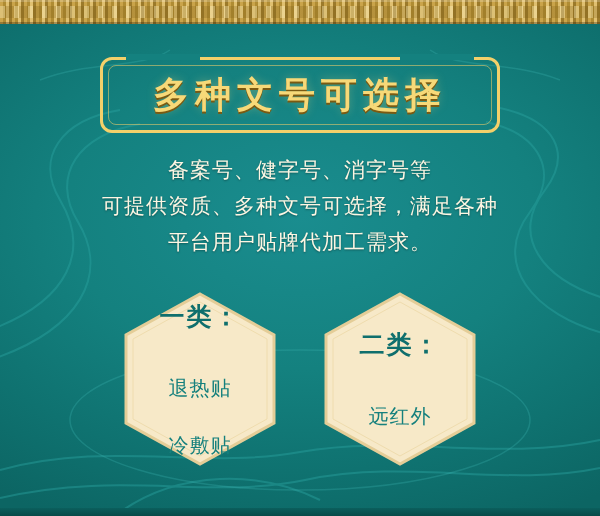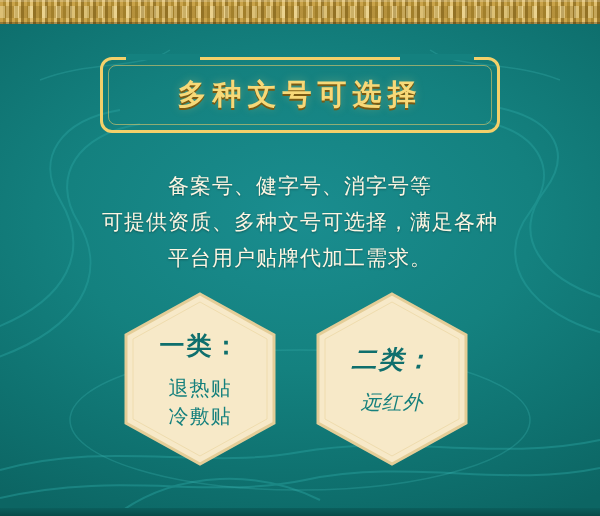--- a/index.html
+++ b/index.html
@@ -51,59 +51,59 @@
   }
   .title-frame:before{
     content:"";position:absolute;left:5px;top:5px;right:5px;bottom:5px;
     border:1px solid rgba(243,208,106,0.55);
     border-radius:8px;
   }
   .title-text{
     position:absolute;inset:0;
     display:flex;align-items:center;justify-content:center;
     font-family:"DejaVu Serif", serif;
-    font-size:29px;font-weight:bold;
+    font-size:36px;font-weight:bold;
     letter-spacing:6px;
     color:#f7d978;
     text-shadow:0 2px 0 #7a5a12, 0 0 10px rgba(255,220,120,0.35);
   }
   .title-notch{
     position:absolute;top:-3px;width:74px;height:6px;background:#14817f;
   }
   .notch-left{left:26px;}
   .notch-right{right:26px;}
 
   
   .para{
     position:absolute;left:30px;top:152px;width:540px;
     text-align:center;
     color:#fdf6e3;
     font-family:"DejaVu Serif", serif;
     font-size:21px;
     line-height:36px;
     letter-spacing:1px;
     text-shadow:0 1px 2px rgba(0,0,0,0.35);
-    margin-top:16px;
   }
   .para div{white-space:nowrap;}
 
   
   .hexes{position:absolute;left:0;top:290px;width:600px;height:180px;}
   .hex{
     position:absolute;
     width:160px;height:178px;
   }
   .hex-1{left:120px;}
-  .hex-2{left:312px;font-style:italic;}
+  .hex-2{left:320px;}
   .hex svg{position:absolute;left:0;top:0;}
   .hex-label{
     position:absolute;left:0;top:0;width:160px;height:178px;
     display:flex;flex-direction:column;align-items:center;justify-content:center;
     font-family:"DejaVu Serif", serif;
     color:#1d6f6d;
+    gap:29px;
   }
   .hex-head{
     font-size:25px;font-weight:bold;color:#0f6f6d;
     letter-spacing:2px;margin-bottom:12px;
   }
   .hex-line{
     font-size:20px;line-height:28px;color:#16807d;letter-spacing:1px;
   }
 </style>
 </head>

